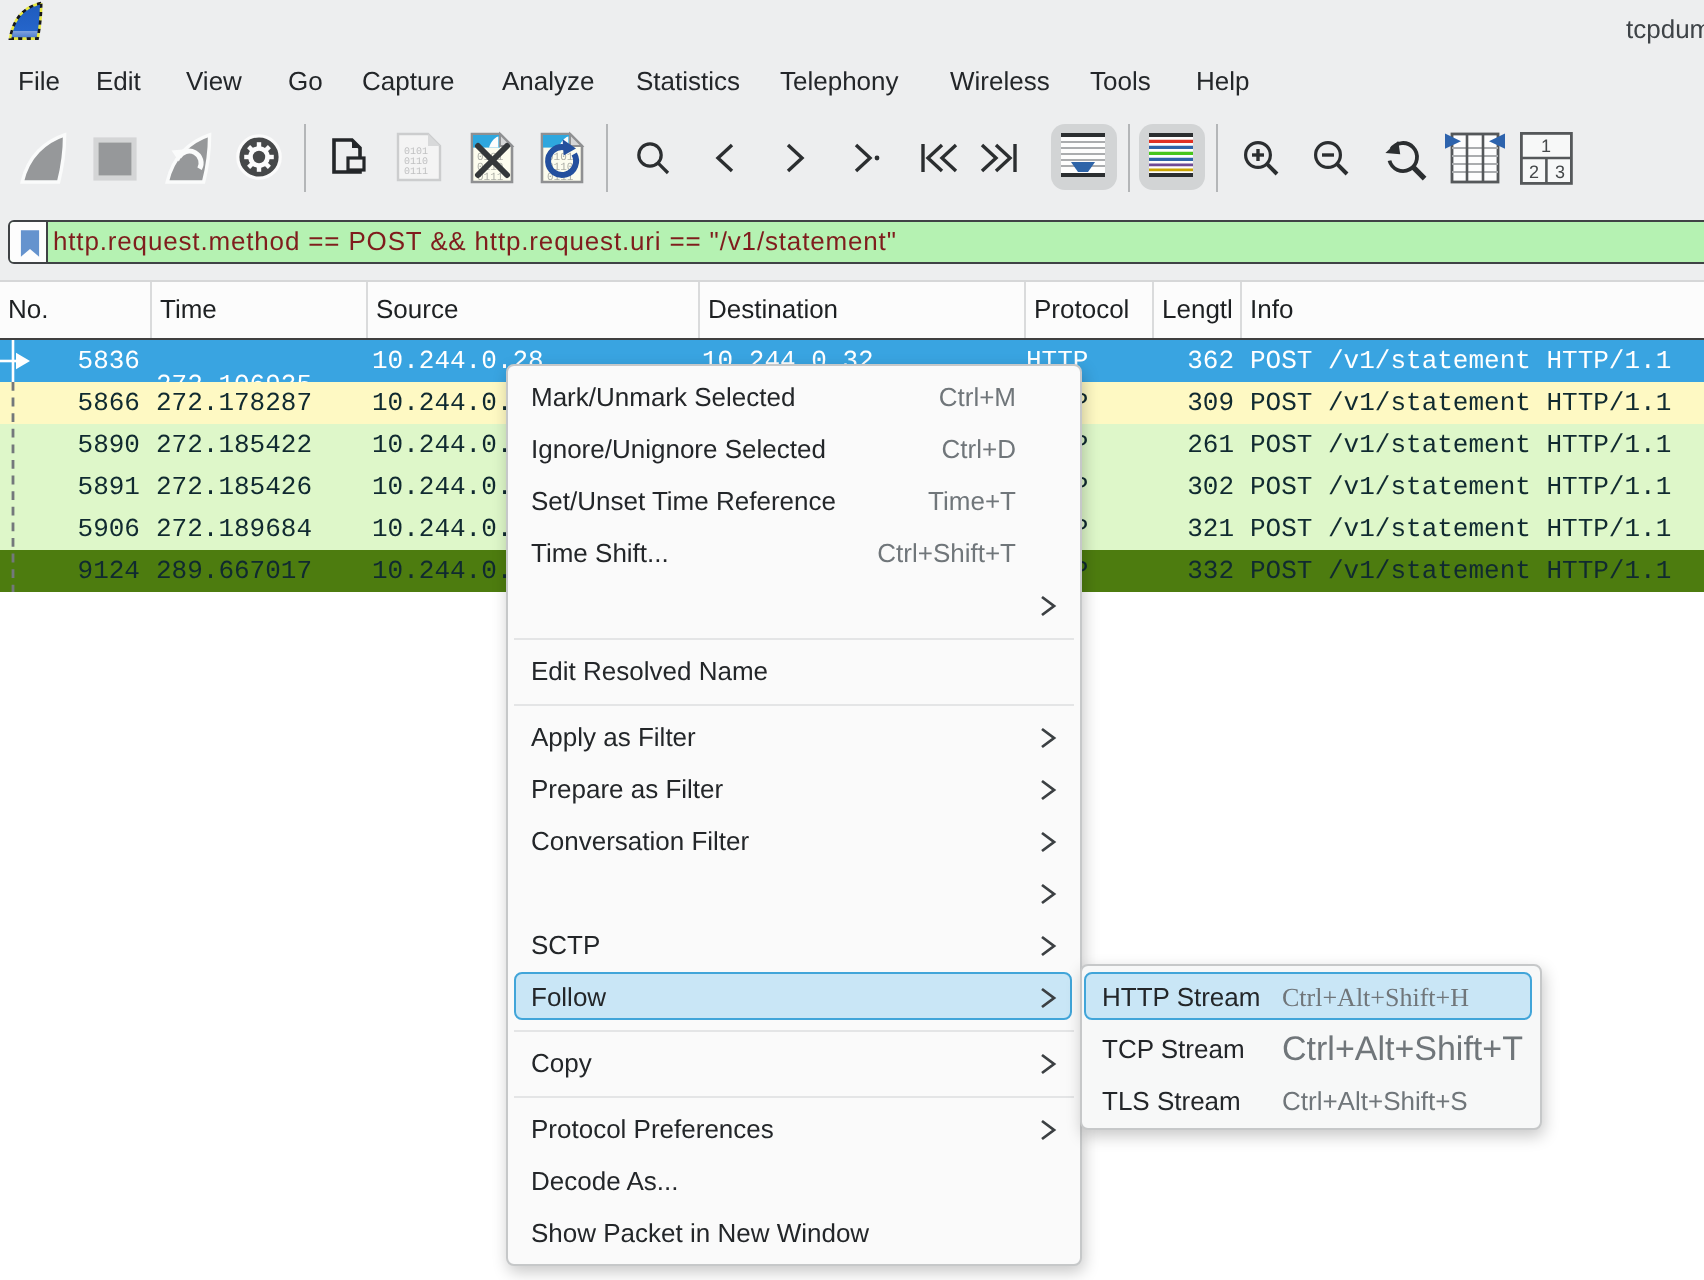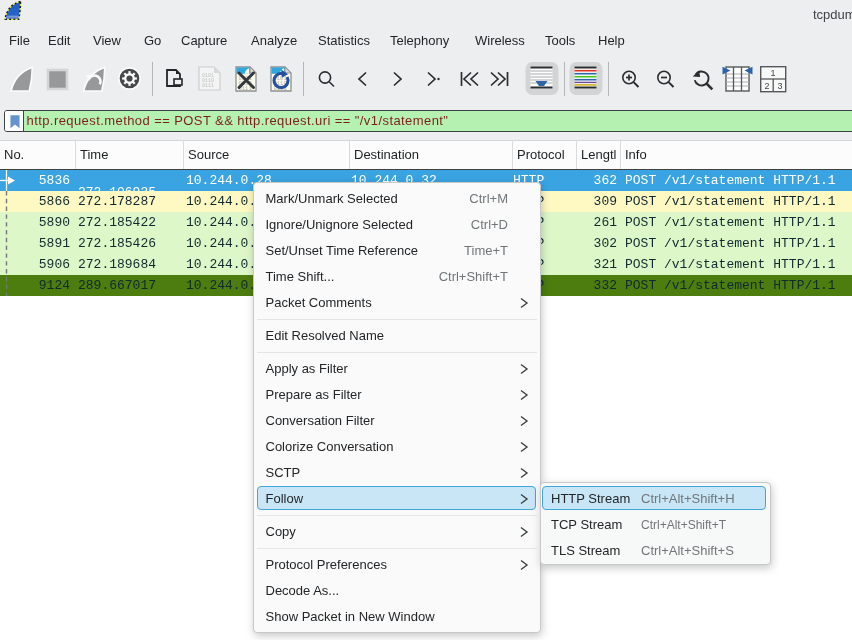--- a/index.html
+++ b/index.html
@@ -309,38 +309,36 @@
 <div id="menu" class="a" style="left:253px;top:181.5px;width:288px;height:451.5px;">
     <div class="hl" style="left:4px;top:304px;width:277px;height:22px;"></div>
     <div class="mi" style="top:4px">Mark/Unmark Selected</div>
     <div class="sc" style="top:4px">Ctrl+M</div>
     <div class="mi" style="top:30px">Ignore/Unignore Selected</div>
     <div class="sc" style="top:30px">Ctrl+D</div>
     <div class="mi" style="top:56px">Set/Unset Time Reference</div>
     <div class="sc" style="top:56px">Time+T</div>
     <div class="mi" style="top:82px">Time Shift...</div>
     <div class="sc" style="top:82px">Ctrl+Shift+T</div>
-    <div class="mi" style="top:108px">Packet Comments</div>
     <svg class="ar" style="top:108px" viewBox="0 0 10 26">
       <path d="M2,8.5 L8,13 L2,17.5" fill="none" stroke="#3c4043" stroke-width="1.4"></path>
     </svg>
     <div class="mi" style="top:141px">Edit Resolved Name</div>
     <div class="mi" style="top:174px">Apply as Filter</div>
     <svg class="ar" style="top:174px" viewBox="0 0 10 26">
       <path d="M2,8.5 L8,13 L2,17.5" fill="none" stroke="#3c4043" stroke-width="1.4"></path>
     </svg>
     <div class="mi" style="top:200px">Prepare as Filter</div>
     <svg class="ar" style="top:200px" viewBox="0 0 10 26">
       <path d="M2,8.5 L8,13 L2,17.5" fill="none" stroke="#3c4043" stroke-width="1.4"></path>
     </svg>
     <div class="mi" style="top:226px">Conversation Filter</div>
     <svg class="ar" style="top:226px" viewBox="0 0 10 26">
       <path d="M2,8.5 L8,13 L2,17.5" fill="none" stroke="#3c4043" stroke-width="1.4"></path>
     </svg>
-    <div class="mi" style="top:252px">Colorize Conversation</div>
     <svg class="ar" style="top:252px" viewBox="0 0 10 26">
       <path d="M2,8.5 L8,13 L2,17.5" fill="none" stroke="#3c4043" stroke-width="1.4"></path>
     </svg>
     <div class="mi" style="top:278px">SCTP</div>
     <svg class="ar" style="top:278px" viewBox="0 0 10 26">
       <path d="M2,8.5 L8,13 L2,17.5" fill="none" stroke="#3c4043" stroke-width="1.4"></path>
     </svg>
     <div class="mi" style="top:304px">Follow</div>
     <svg class="ar" style="top:304px" viewBox="0 0 10 26">
       <path d="M2,8.5 L8,13 L2,17.5" fill="none" stroke="#3c4043" stroke-width="1.4"></path>
@@ -357,17 +355,17 @@
     <div class="mi" style="top:422px">Show Packet in New Window</div>
     <div class="sep" style="top:137.5px"></div>
     <div class="sep" style="top:170.5px"></div>
     <div class="sep" style="top:333.5px"></div>
     <div class="sep" style="top:366.5px"></div>
   </div>
 
 <div class="a" style="left:540px;top:482px;width:229px;height:81px;background:#f7f8f8;border:1px solid #c6c8c9;border-radius:4px;box-shadow:1px 3px 8px rgba(0,0,0,0.22);"></div>
 <div class="hl" style="left:542px;top:485.5px;width:222px;height:22.5px;"></div>
 <div class="a" style="left:551px;top:485.5px;font-size:13px;color:#232629;line-height:26px;">HTTP Stream</div>
-<div class="a" style="left:641px;top:485.5px;font-size:13px;color:#70767a;line-height:26px;">Ctrl+Alt+Shift+H</div>
+<div class="a" style="left:641px;top:485.5px;font-size:13px;color:#70767a;line-height:26px;font-family:Liberation Serif, serif;">Ctrl+Alt+Shift+H</div>
 <div class="a" style="left:551px;top:511.5px;font-size:13px;color:#232629;line-height:26px;">TCP Stream</div>
-<div class="a" style="left:641px;top:511.5px;font-size:12px;color:#70767a;line-height:26px;">Ctrl+Alt+Shift+T</div>
+<div class="a" style="left:641px;top:511.5px;font-size:17px;color:#70767a;line-height:26px;">Ctrl+Alt+Shift+T</div>
 <div class="a" style="left:551px;top:537.5px;font-size:13px;color:#232629;line-height:26px;">TLS Stream</div>
 <div class="a" style="left:641px;top:537.5px;font-size:13px;color:#70767a;line-height:26px;">Ctrl+Alt+Shift+S</div>
 
 </body></html>

